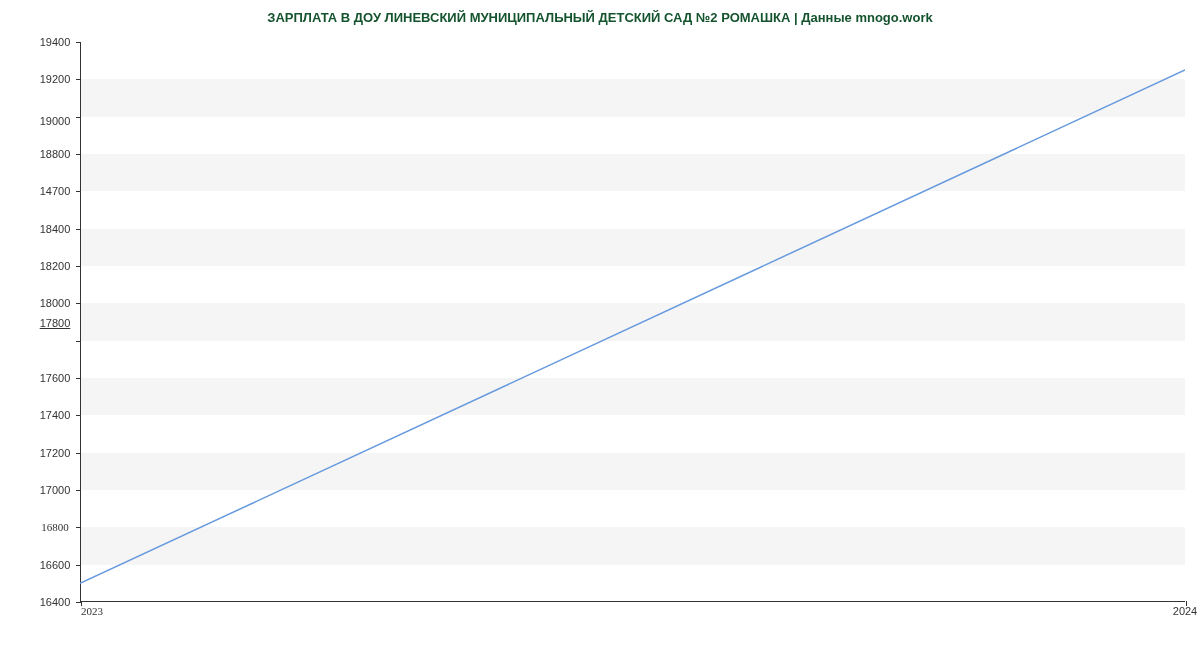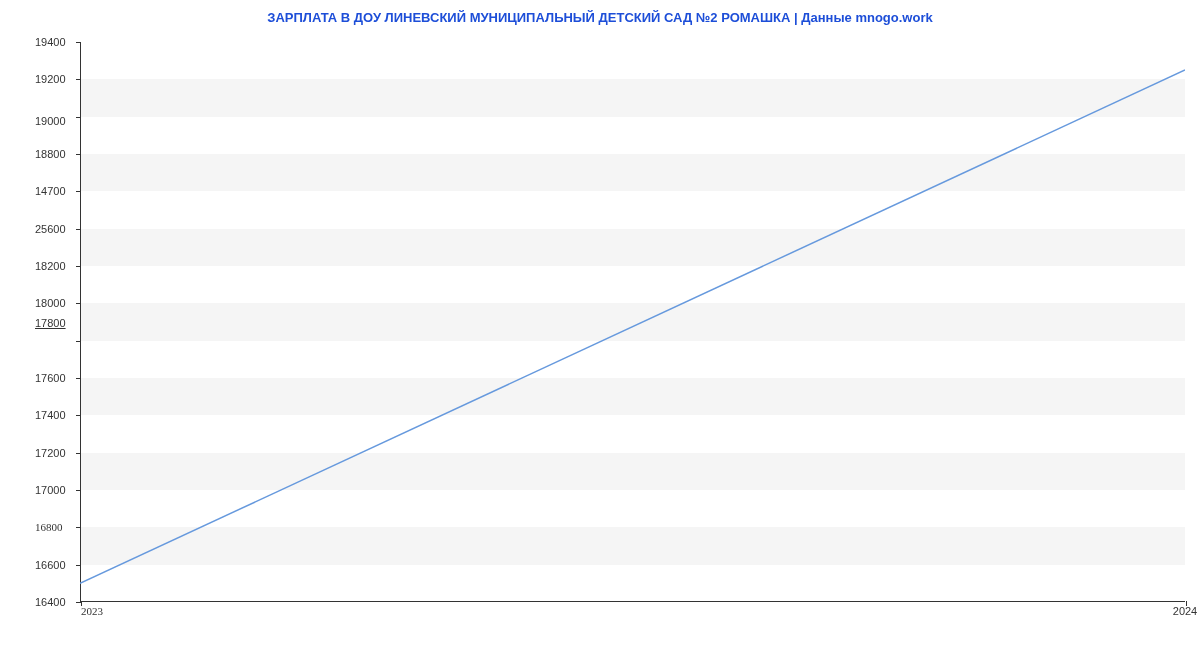--- a/index.html
+++ b/index.html
@@ -7,21 +7,21 @@
       font-family: Arial, Helvetica, sans-serif;
       background: #ffffff;
       width: 1200px;
       height: 650px;
       position: relative;
     }
     .chart-title {
       text-align: center;
       font-size: 13px;
       font-weight: bold;
-      color: #1d4ed8;
+      color: #14532d;
       padding-top: 10px;
       padding-bottom: 10px;
     }
     .chart-container {
       position: absolute;
       left: 80px;
       top: 42px;
       width: 1105px;
       height: 560px;
     }
@@ -40,21 +40,21 @@
       top: 42px;
       height: 560px;
       width: 40px;
     }
     .y-label {
       position: absolute;
       right: 0;
       font-size: 11px;
       color: #333;
       transform: translateY(-50%);
-      text-align: left;
+      text-align: center;
       width: 40px;
     }
     .x-axis-labels {
       position: absolute;
       left: 80px;
       top: 605px;
       width: 1105px;
     }
     .x-label {
       position: absolute;
@@ -100,21 +100,21 @@
     <div class="y-label" style="top: 560px;">16400</div>
     <div class="y-label" style="top: 522.667px;">16600</div>
     <div class="y-label" style="top: 485.333px; font-family: Liberation Serif, serif;">16800</div>
     <div class="y-label" style="top: 448px;">17000</div>
     <div class="y-label" style="top: 410.667px;">17200</div>
     <div class="y-label" style="top: 373.333px;">17400</div>
     <div class="y-label" style="top: 336px;">17600</div>
     <div class="y-label" style="top: 281px; text-decoration: underline;">17800</div>
     <div class="y-label" style="top: 261.333px;">18000</div>
     <div class="y-label" style="top: 224px;">18200</div>
-    <div class="y-label" style="top: 186.667px;">25600</div>
+    <div class="y-label" style="top: 186.667px;">18400</div>
     <div class="y-label" style="top: 149.333px;">14700</div>
     <div class="y-label" style="top: 112px;">18800</div>
     <div class="y-label" style="top: 79px;">19000</div>
     <div class="y-label" style="top: 37.3333px;">19200</div>
     <div class="y-label" style="top: 0px;">19400</div>
   </div>
 
 <div class="chart-container">
   <div class="plot-area" id="plot-area">
       <div class="tick y-tick" style="top: 560px;"></div>

